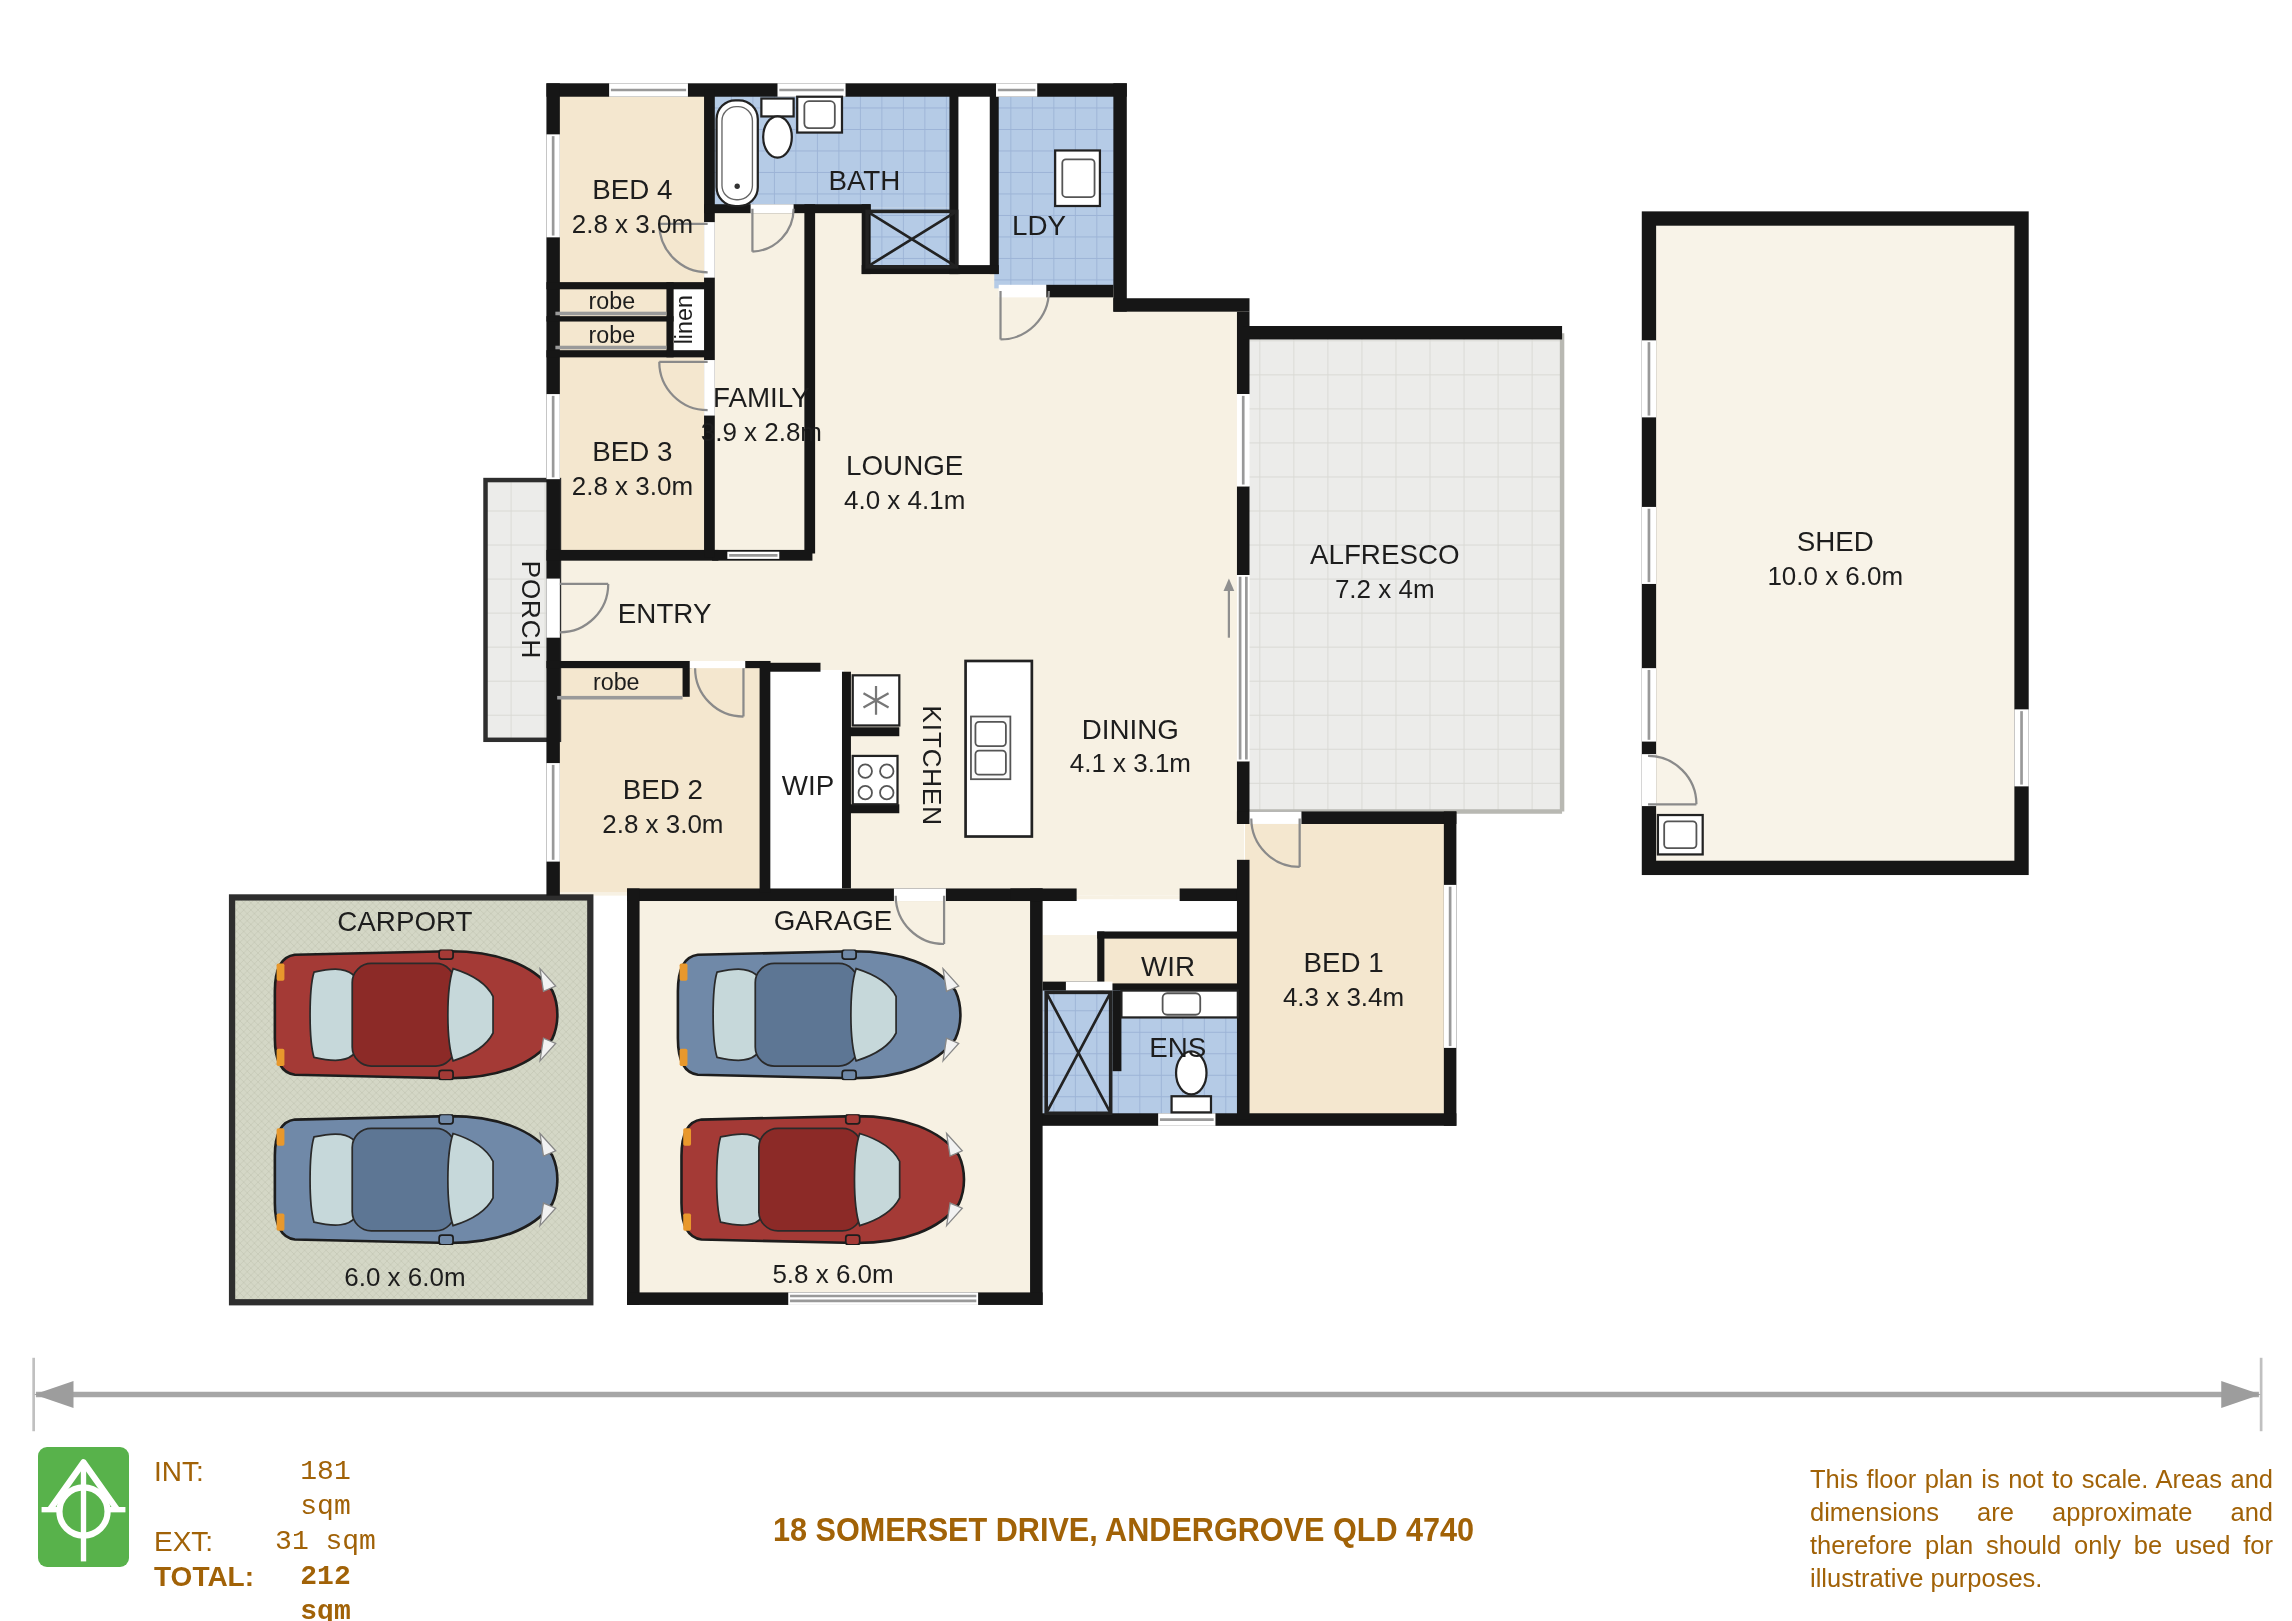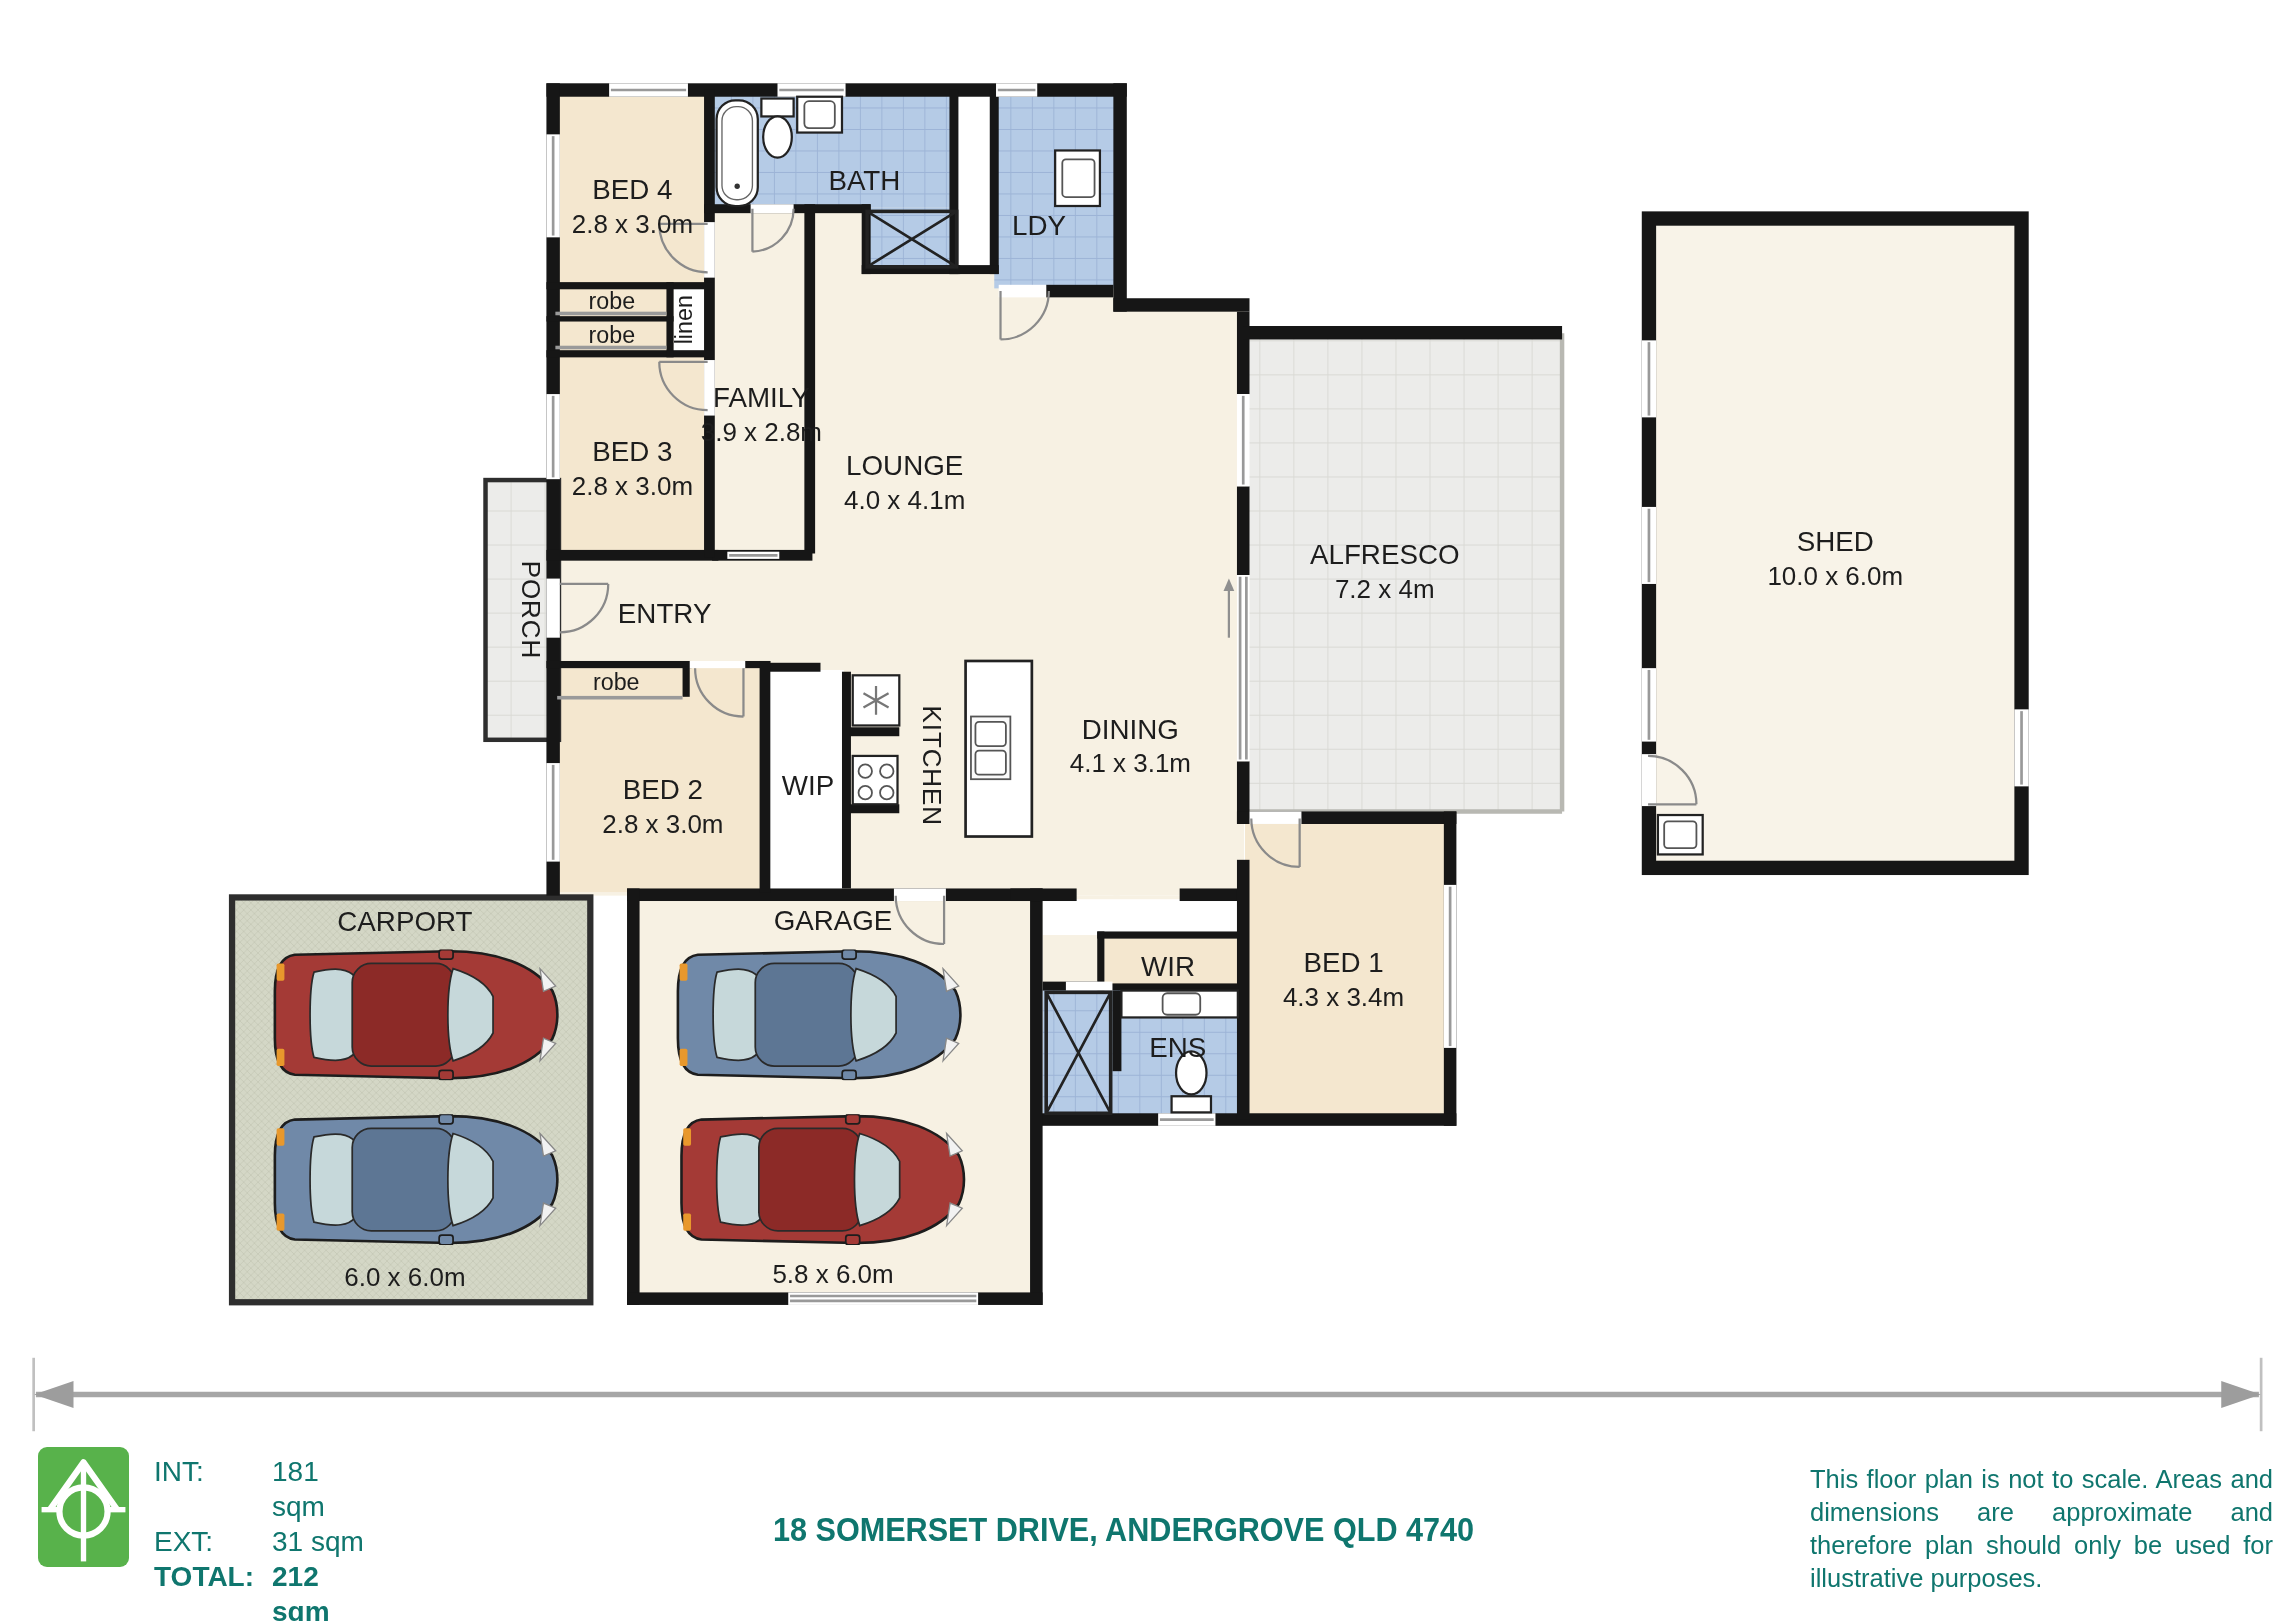--- a/index.html
+++ b/index.html
@@ -1,30 +1,30 @@
 <!DOCTYPE html>
 <html style="font-size:14.3px"><head>
 <meta charset="utf-8">
 <title>Floor Plan</title>
 <style>
   html,body{margin:0;padding:0;background:#fff;}
   .stage{position:relative;width:2293px;height:1622px;background:#ffffff;overflow:hidden;
-         font-family:"Liberation Sans","DejaVu Sans",sans-serif;color:#0f766e;}
+         font-family:"Liberation Sans","DejaVu Sans",sans-serif;color:#a16207;}
   .stage svg.plan{position:absolute;left:0;top:0;}
   svg text{fill:#1d1d1d;font-family:"Liberation Sans","DejaVu Sans",sans-serif;}
   .rname{font-size:31px;}
   .rdim{font-size:29px;}
   .rsmall{font-size:26px;}
   .rvert{font-size:29px;letter-spacing:1px;}
   .car-red{--b:#a43a36;--r:#8c2a27;}
   .car-blue{--b:#7089a8;--r:#5d7694;}
   .logo{position:absolute;left:38px;top:1447px;width:91px;height:120px;background:#58b24b;border-radius:9px;}
   .areas{position:absolute;left:154px;top:1454px;font-size:28px;line-height:35px;}
   .arow{display:grid;grid-template-columns:118px 107px;}
-  .arow .val{text-align:left;}
+  .arow .val{text-align:center;font-family:Liberation Mono, monospace;}
   .arow.total{font-weight:bold;}
   .address{position:absolute;left:448px;top:1510px;width:1352px;text-align:center;
            font-size:34px;font-weight:bold;white-space:nowrap;}
   .address span{display:inline-block;transform:scaleX(.9);}
   .disclaimer{position:absolute;left:1810px;top:1463px;width:463px;font-size:25.5px;
               line-height:33px;text-align:justify;}
 </style>
 </head>
 <body>
 

